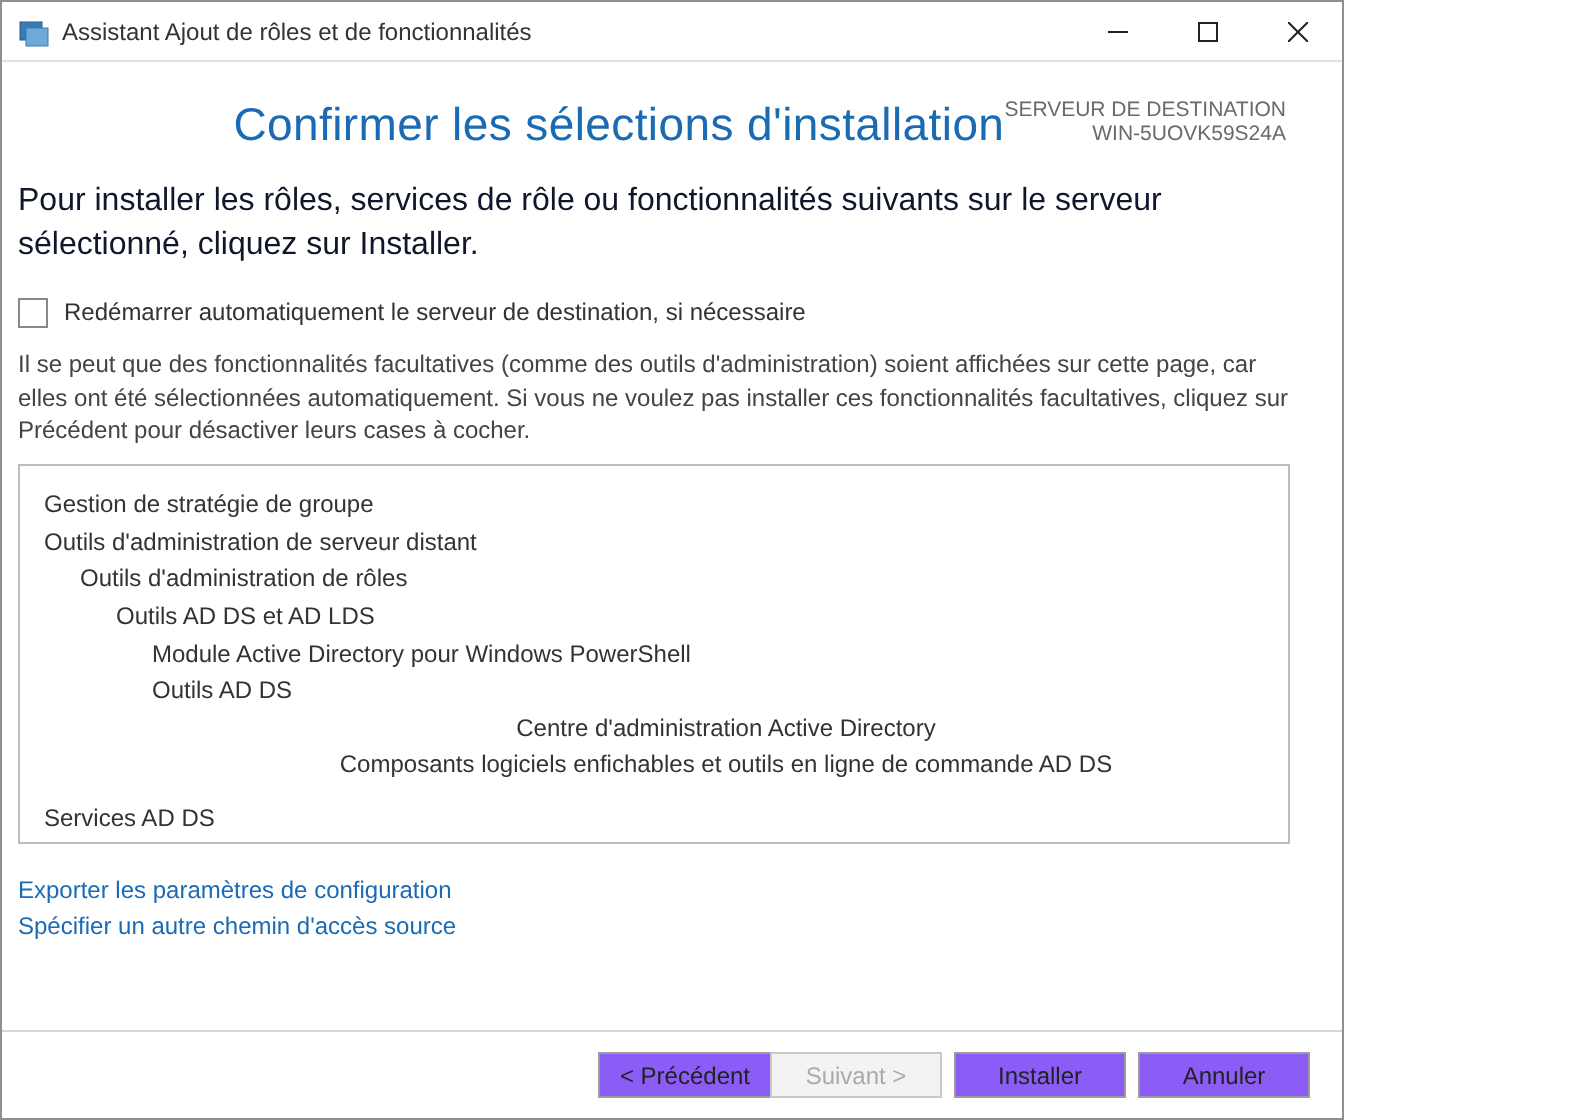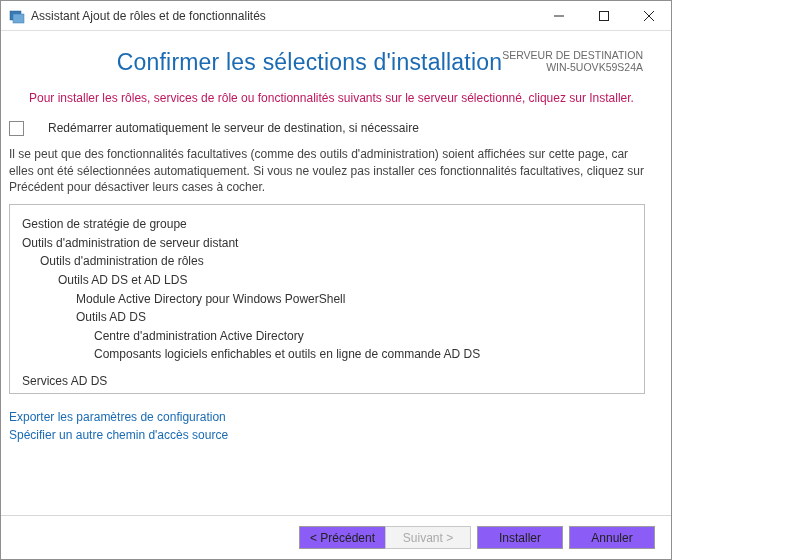--- a/index.html
+++ b/index.html
@@ -97,30 +97,29 @@
     color: #b8b8b8;
   }
 
   .main {
     flex: 1;
     padding: 4px 26px 6px 8px;
     display: flex;
     flex-direction: column;
   }
   .main .intro {
-    font-size: 12px;
-    color: #be185d;
+    font-size: 16px;
+    color: #0f172a;
     line-height: 1.4;
-    margin-left: 20px;
   }
   .restart-row {
     display: flex;
     align-items: center;
     margin: 14px 0 10px 0;
-    gap: 24px;
+    gap: 8px;
   }
   .restart-row .checkbox {
     width: 15px; height: 15px;
     border: 1px solid #888;
     background: #fff;
   }
   .restart-row .checkbox-label {
     font-size: 12px;
     color: #333;
   }
@@ -136,21 +135,21 @@
     flex: 0 0 auto;
     overflow: auto;
     font-size: 12px;
     color: #333;
     line-height: 1.55;
     height: 190px;
   }
   .indent-1 { padding-left: 18px; }
   .indent-2 { padding-left: 36px; }
   .indent-3 { padding-left: 54px; }
-  .indent-4 { padding-left: 72px; }
+  .indent-4 { padding-left: 72px; text-align: center; }
 
   .links {
     margin-top: 14px;
     font-size: 12px;
     line-height: 1.5;
   }
   .links a {
     color: #1a6bb4;
     text-decoration: none;
   }

